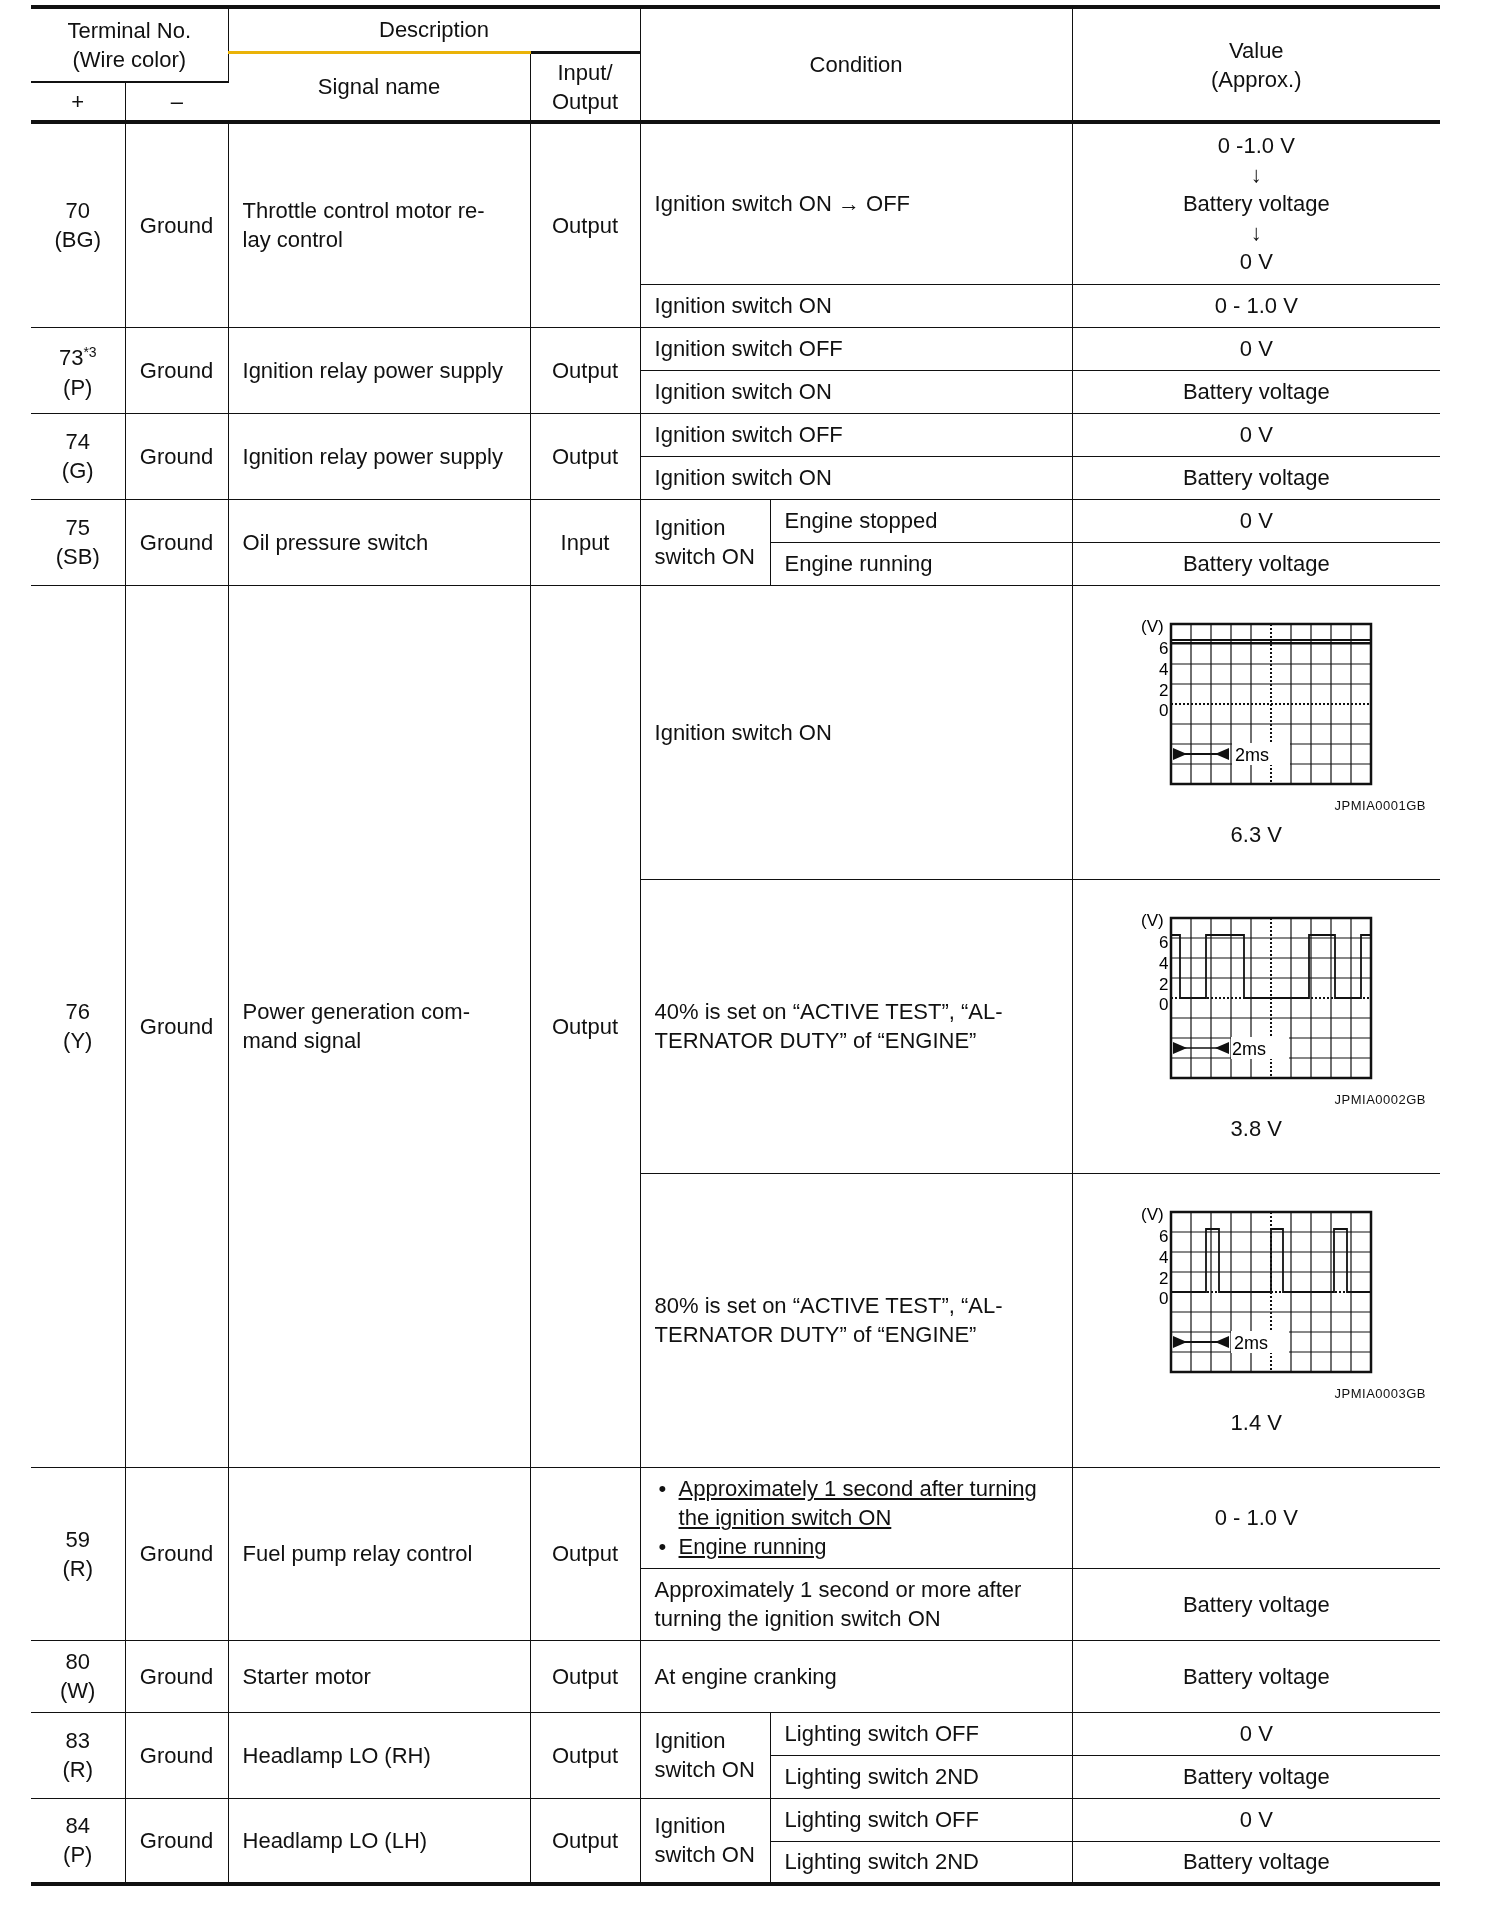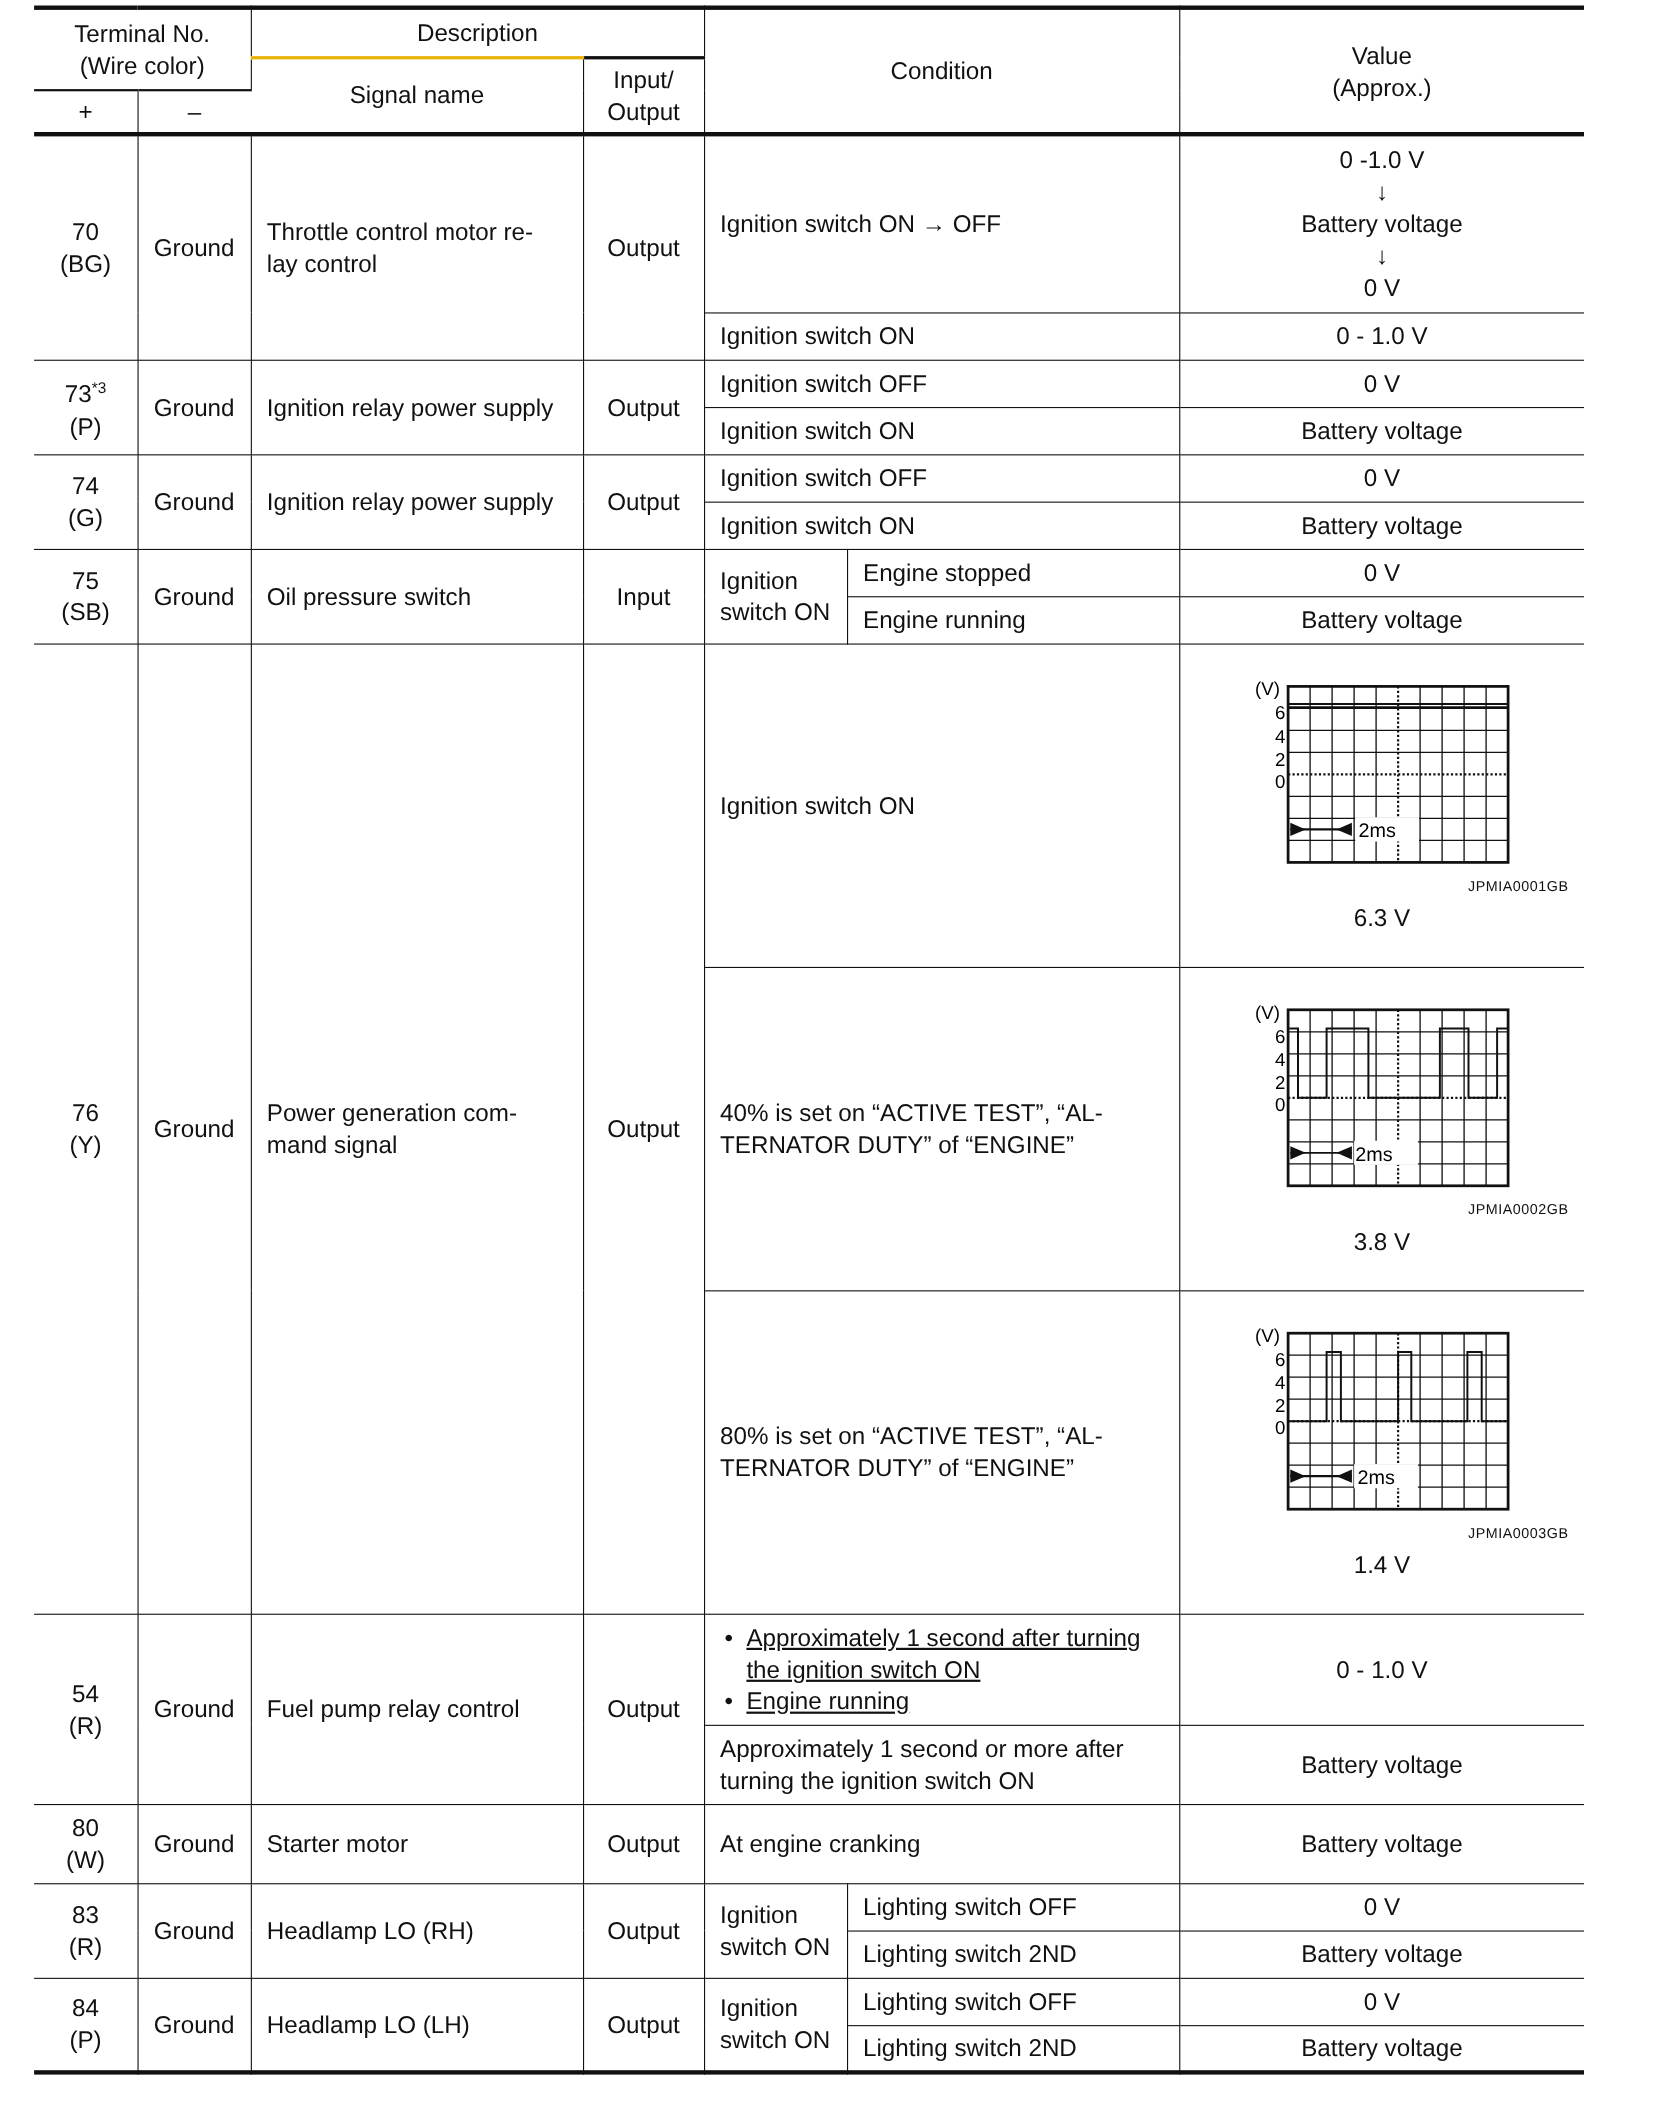--- a/index.html
+++ b/index.html
@@ -182,21 +182,21 @@
             <path d="M42 132L56 138L42 144Z M98 132L84 138L98 144Z" fill="#111"></path>
         <rect x="100" y="127" width="58" height="22" fill="#fff"></rect>
         <text x="103" y="145" font-family="Liberation Sans, sans-serif" font-size="18">2ms</text>
       </svg>
       <span class="code">JPMIA0003GB</span>
       <div>1.4 V</div>
     </td>
   </tr>
 
   <tr style="height:101px">
-    <td rowspan="2" class="c"><span>54</span><br><span>(R)</span></td>
+    <td rowspan="2" class="c"><span>59</span><br><span>(R)</span></td>
     <td rowspan="2" class="c">Ground</td>
     <td rowspan="2">Fuel pump relay control</td>
     <td rowspan="2" class="c">Output</td>
     <td colspan="2">
       <ul class="bul">
         <li>Approximately 1 second after turning the ignition switch ON</li>
         <li>Engine running</li>
       </ul>
     </td>
     <td class="c">0 - 1.0 V</td>

